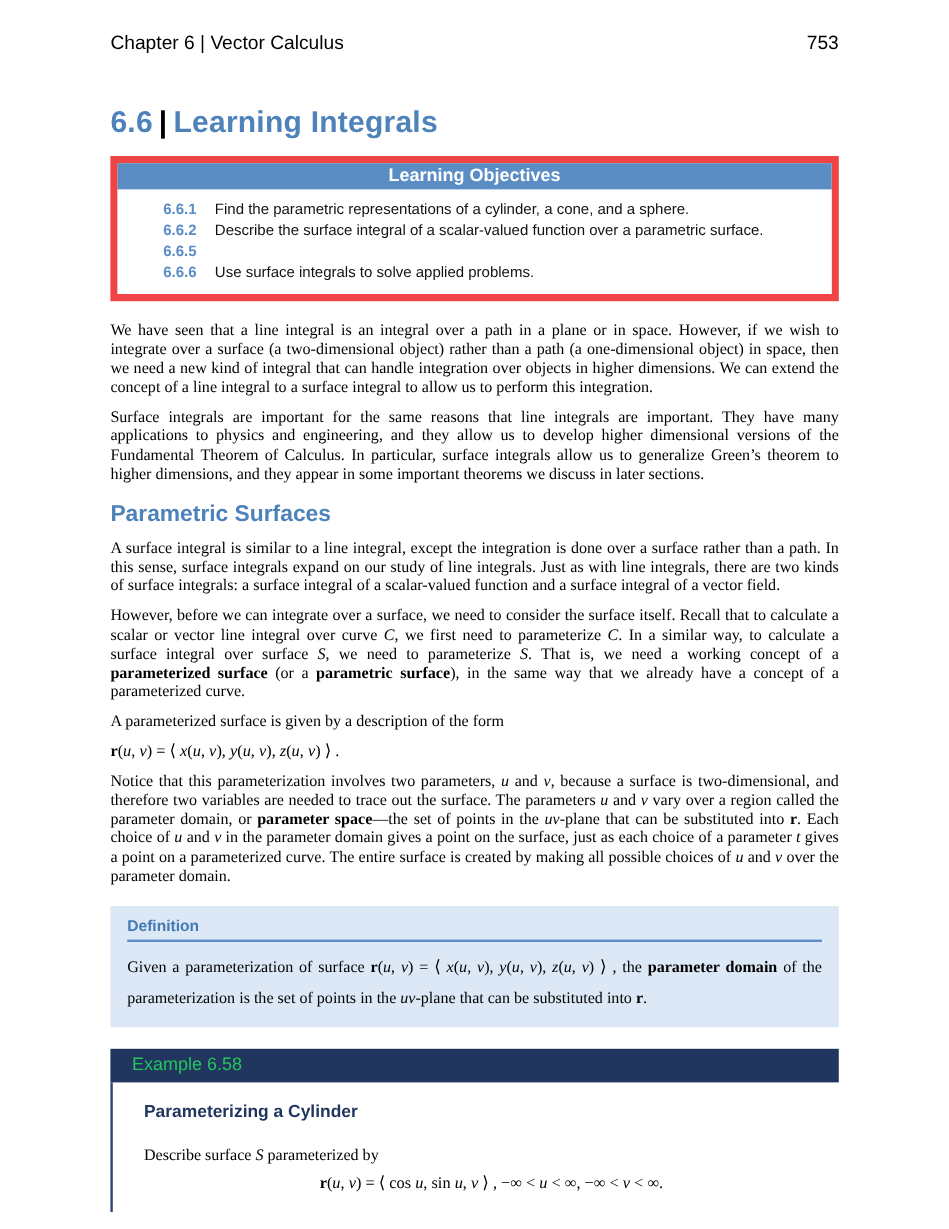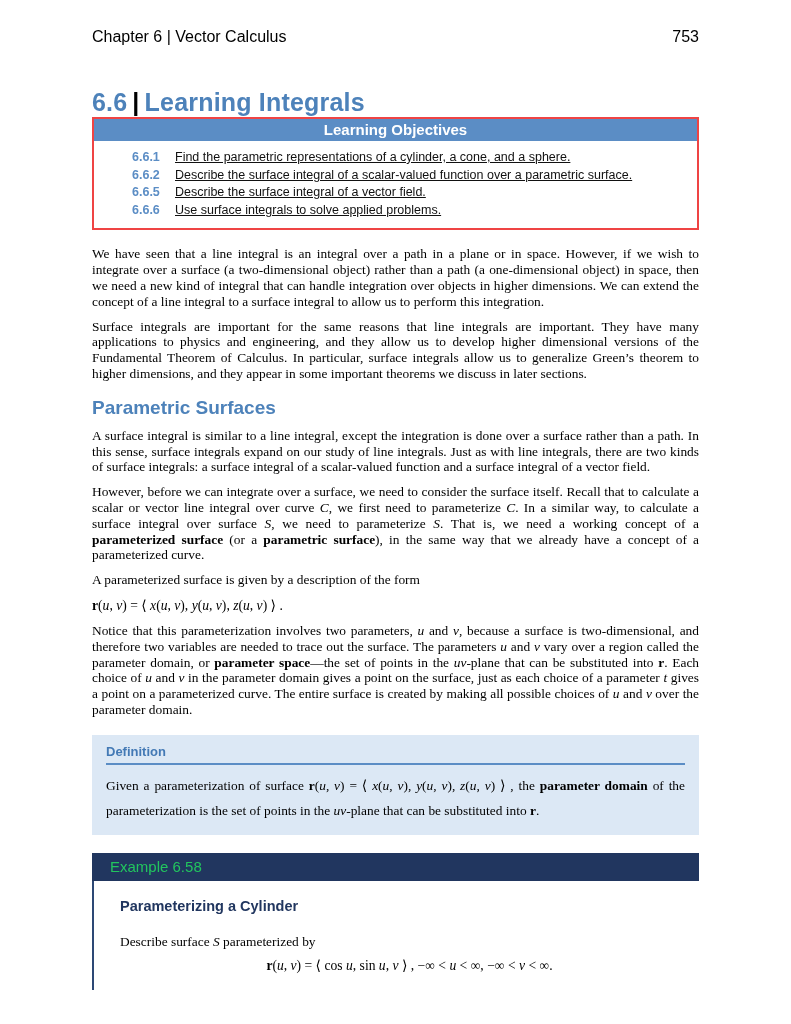--- a/index.html
+++ b/index.html
@@ -21,30 +21,30 @@
   
   .sec-title {
     margin-top:42px;
     font-family:"Liberation Sans","DejaVu Sans",sans-serif;
     font-size:25px; font-weight:bold; color:#4d82ba;
     letter-spacing:0.2px;
   }
   .sec-title .sep { color:#000; padding:0 5px; font-weight:bold; }
 
   
-  .lo-box { border:2px solid #ef4444; }
+  .lo-box { margin-top:13px; border:6px solid #ef4444; }
   .lo-header {
     background:#5b8dc5; color:#fff; text-align:center;
     font-family:"Liberation Sans","DejaVu Sans",sans-serif;
     font-weight:bold; font-size:15px; padding:2px 0 3px;
   }
   .lo-items { padding:8px 12px 9px 38px; background:#fff; }
   .lo-item { display:flex; font-family:"Liberation Sans","DejaVu Sans",sans-serif; font-size:12.5px; line-height:17.6px; }
   .lo-num { color:#5b8dc5; font-weight:bold; width:34px; flex:none; }
-  .lo-text { padding-left:9px; color:#111;text-decoration:underline; }
+  .lo-text { padding-left:9px; color:#111; }
 
   
   p.body {
     font-size:13.4px; line-height:15.8px; text-align:justify;
     margin-top:16px;
   }
   p.body.tight { margin-top:9px; }
 
   h2.section-heading {
     font-family:"Liberation Sans","DejaVu Sans",sans-serif;
@@ -102,21 +102,20 @@
       <div class="lo-item">
         <span class="lo-num">6.6.1</span>
         <span class="lo-text">Find the parametric representations of a cylinder, a cone, and a sphere.</span>
       </div>
       <div class="lo-item">
         <span class="lo-num">6.6.2</span>
         <span class="lo-text">Describe the surface integral of a scalar-valued function over a parametric surface.</span>
       </div>
       <div class="lo-item">
         <span class="lo-num">6.6.5</span>
-        <span class="lo-text">Describe the surface integral of a vector field.</span>
       </div>
       <div class="lo-item">
         <span class="lo-num">6.6.6</span>
         <span class="lo-text">Use surface integrals to solve applied problems.</span>
       </div>
     </div>
   </div>
 
   <p class="body">We have seen that a line integral is an integral over a path in a plane or in space. However, if we wish to integrate over a surface (a two-dimensional object) rather than a path (a one-dimensional object) in space, then we need a new kind of integral that can handle integration over objects in higher dimensions. We can extend the concept of a line integral to a surface integral to allow us to perform this integration.</p>
   <p class="body tight">Surface integrals are important for the same reasons that line integrals are important. They have many applications to physics and engineering, and they allow us to develop higher dimensional versions of the Fundamental Theorem of Calculus. In particular, surface integrals allow us to generalize Green’s theorem to higher dimensions, and they appear in some important theorems we discuss in later sections.</p>

